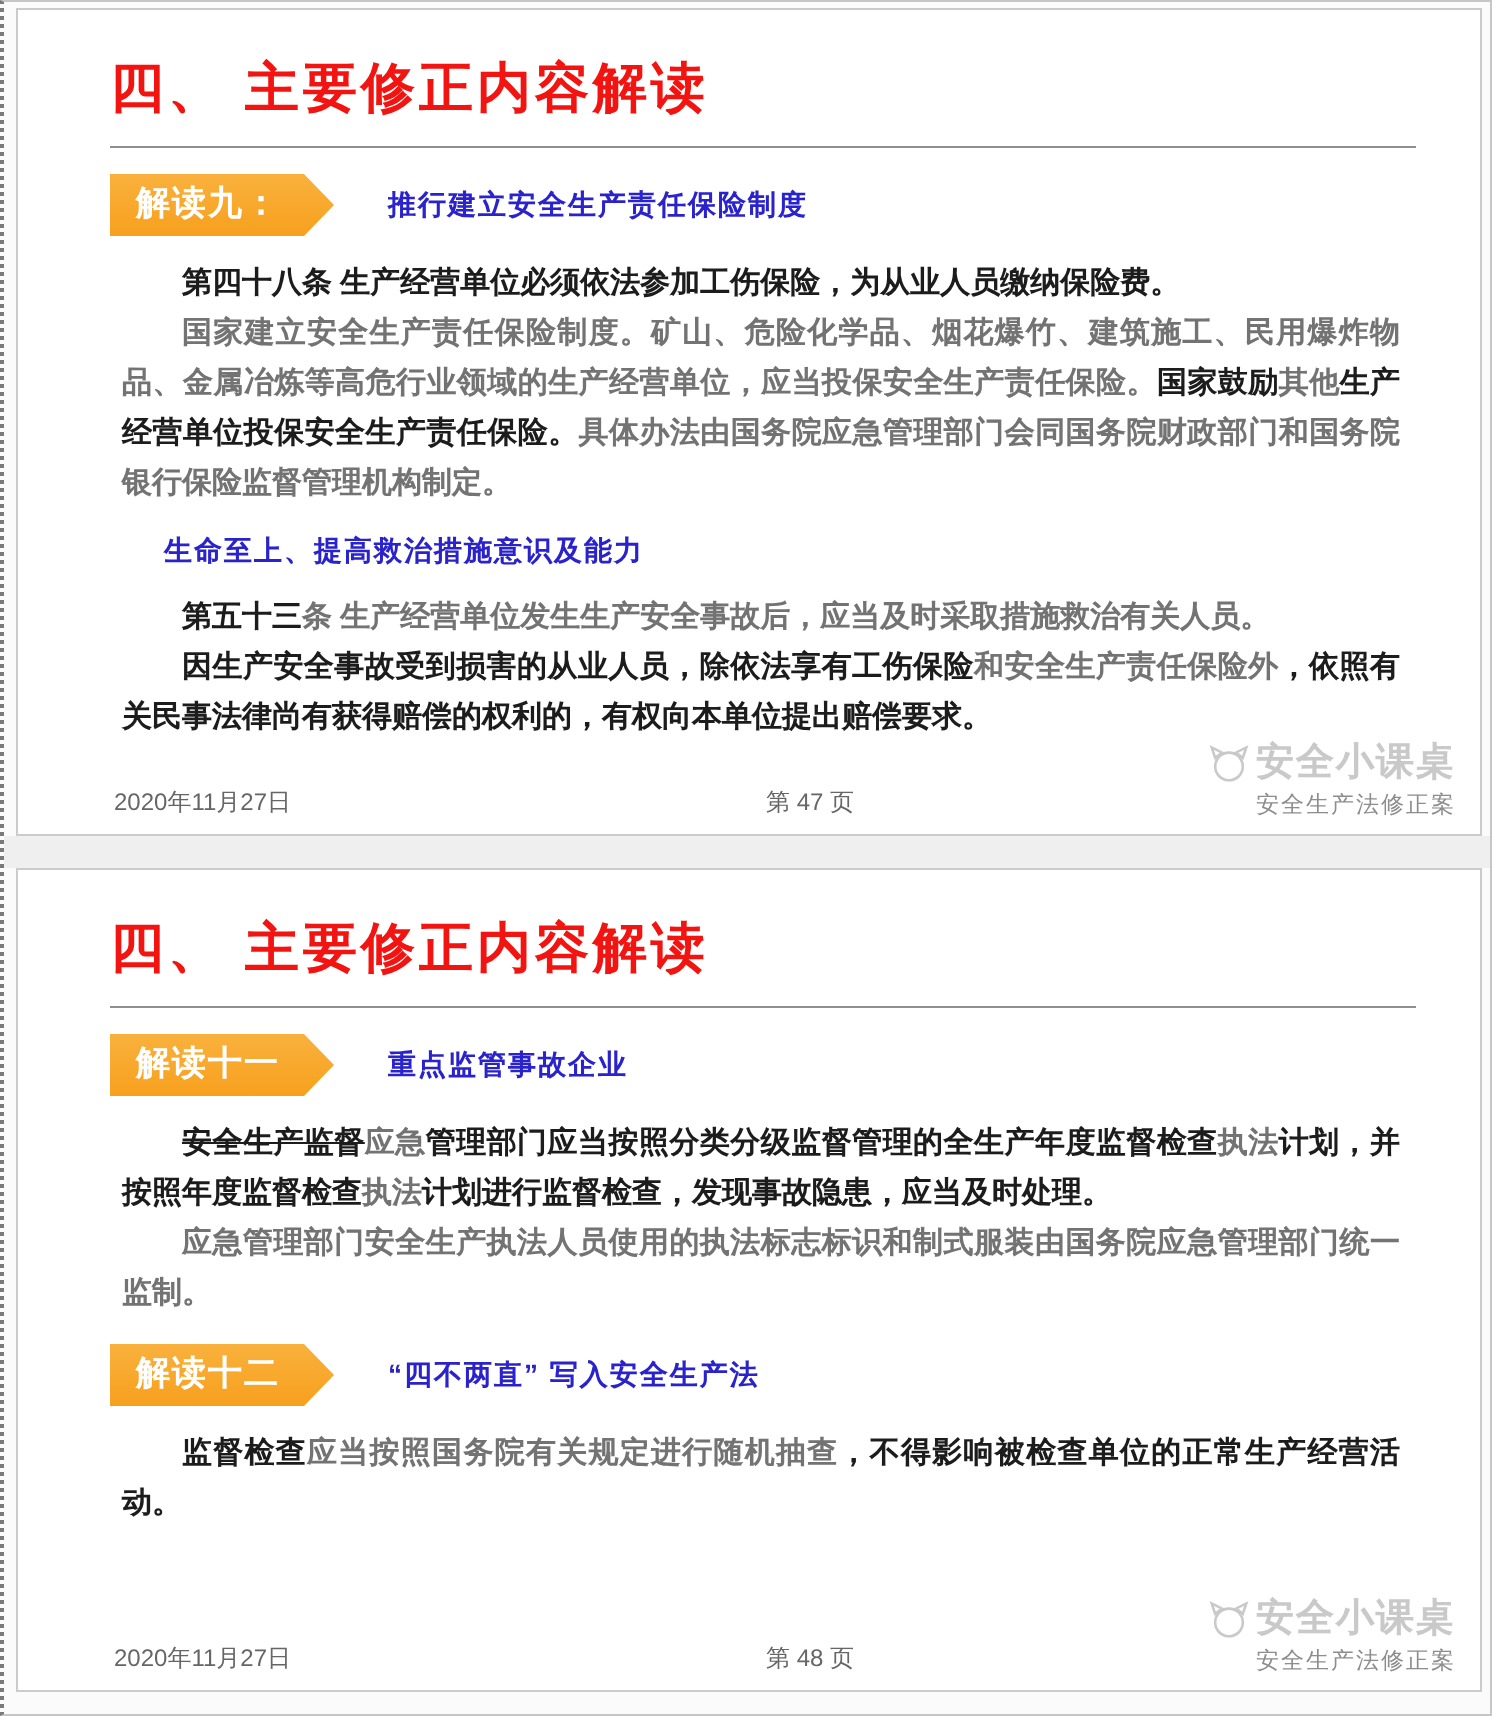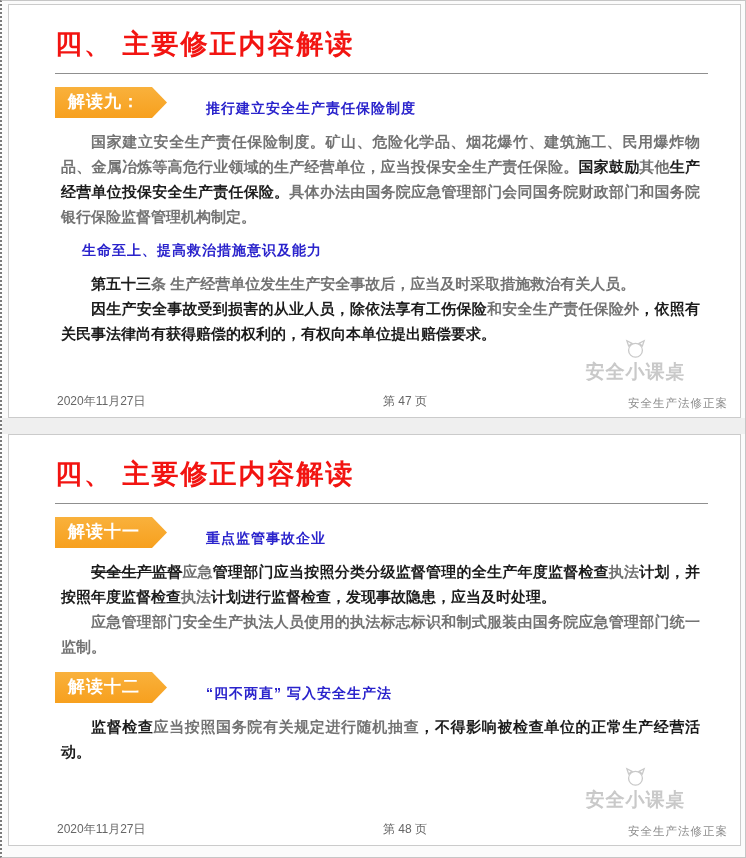--- a/index.html
+++ b/index.html
@@ -35,21 +35,21 @@
     font-size: 27px;
     letter-spacing: 2px;
     margin: 21px 36px 0 46px;
   }
   .title-rule {
     border: none;
     border-top: 1px solid #8f8f8f;
     margin: 11px 32px 0 46px;
   }
 
-  .section-head { display: flex; align-items: flex-end; margin: 13px 0 0 46px; gap: 12px; }
+  .section-head { display: flex; align-items: center; margin: 13px 0 0 46px; }
   .badge {
     background: linear-gradient(180deg, #f9b13c, #f7a01e);
     color: #ffffff;
     font-weight: bold;
     font-size: 17px;
     letter-spacing: 1px;
     padding: 3px 27px 5px 13px;
     clip-path: polygon(0 0, calc(100% - 15px) 0, 100% 50%, calc(100% - 15px) 100%, 0 100%);
     white-space: nowrap;
   }
@@ -93,46 +93,46 @@
   .watermark { width: 185px; line-height: 1.15; }
   .watermark-main {
     display: flex;
     justify-content: flex-end;
     align-items: center;
     gap: 3px;
     font-size: 19px;
     font-weight: bold;
     color: #c9c9c9;
     letter-spacing: 1px;
-    flex-direction: column;
   }
   .watermark-sub {
     font-size: 11.5px;
     color: #8d8d8d;
     text-align: right;
-    margin-top: 14px;
+    margin-top: 4px;
     letter-spacing: 1px;
   }
   .cat-icon { width: 21px; height: 19px; flex: 0 0 auto; }
 </style>
 </head>
 <body>
 
 <div class="canvas">
 
   <div class="slide slide-1">
     <div class="slide-title">四、 主要修正内容解读</div>
     <hr class="title-rule">
 
     <div class="sect">
       <div class="section-head">
         <span class="badge">解读九：</span>
         <span class="section-heading">推行建立安全生产责任保险制度</span>
       </div>
       <div class="body">
+        <p><span>第四十八条  生产经营单位必须依法参加工伤保险，为从业人员缴纳保险费。</span></p>
         <p><span class="seg-red">国家建立安全生产责任保险制度。矿山、危险化学品、烟花爆竹、建筑施工、民用爆炸物品、金属冶炼等高危行业领域的生产经营单位，应当投保安全生产责任保险。</span><span>国家鼓励</span><span class="seg-red">其他</span><span>生产经营单位投保安全生产责任保险。</span><span class="seg-red">具体办法由国务院应急管理部门会同国务院财政部门和国务院银行保险监督管理机构制定。</span></p>
       </div>
     </div>
 
     <div class="sect sect-2">
       <div class="section-head">
         <span class="section-heading">生命至上、提高救治措施意识及能力</span>
       </div>
       <div class="body">
         <p><span>第五十三</span><span class="seg-red">条 生产经营单位发生生产安全事故后，应当及时采取措施救治有关人员。</span></p>

